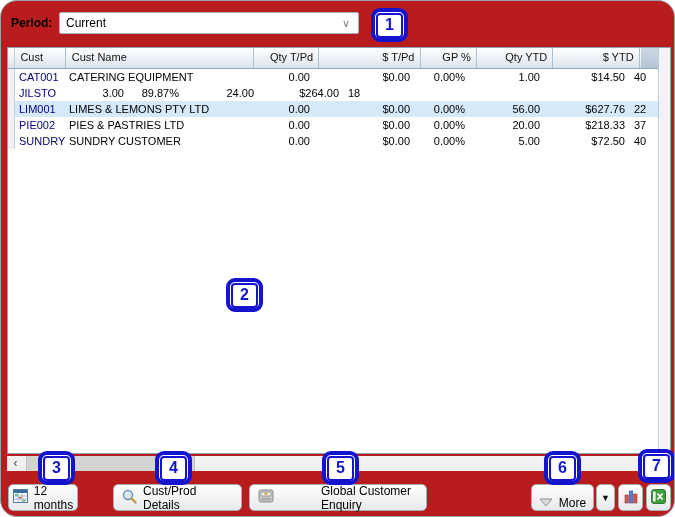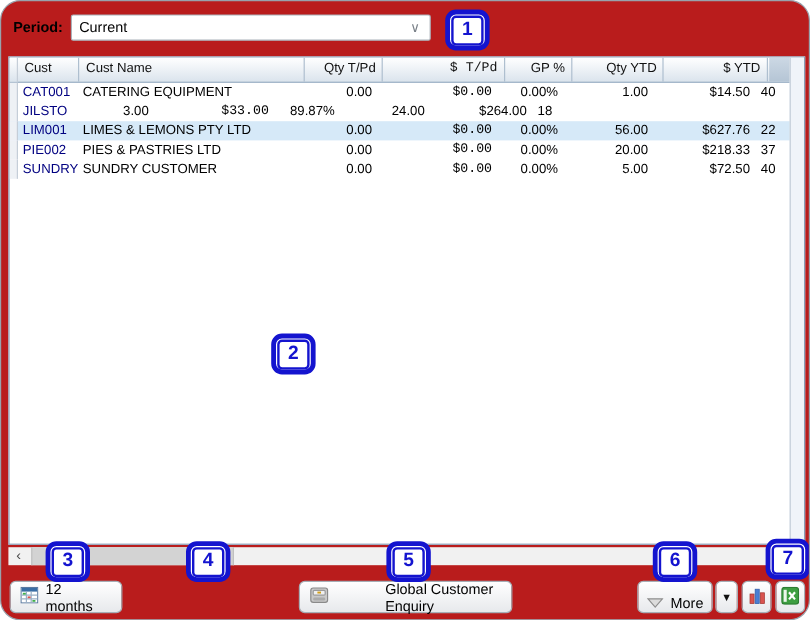--- a/index.html
+++ b/index.html
@@ -28,21 +28,21 @@
   .hcell.num { text-align:right; }
   .hcell.sel-col { background:linear-gradient(#ccd8e4,#b5c5d5); }
   .row { display:flex; height:16px; font-size:11px; line-height:16px; white-space:nowrap; }
   .row.selected { background:#d6e9f8; }
   .cell { box-sizing:border-box; padding:0 5px 0 4px; overflow:hidden; flex:none; }
   .cell.num { text-align:right; }
   .cell.code { color:#000080; }
   .selector { width:7px; flex:none; box-sizing:border-box; background:#eef1f5; border-right:1px solid #c5ced8; }
   .grid-header .selector { background:linear-gradient(#ffffff,#dbe4ed); }
   .c-cust { width:50px; } .c-name { width:186px; } .c-qtp { width:64px; }
-  .c-atp { width:100px;font-family:Liberation Mono, monospace; } .c-gp { width:55px; } .c-qytd { width:75px; }
+  .c-atp { width:100px; } .c-gp { width:55px; } .c-qytd { width:75px; }
   .c-aytd { width:85px; } .c-extra { width:29px; }
   .vscroll { position:absolute; top:0; right:0; bottom:0; width:11px;
     background:#f0f4f9; border-left:1px solid #c2cdd8; }
   
   .hscroll { position:absolute; left:6px; top:455px; width:664px; height:15px; background:#f1f1f1; }
   .hscroll-arrow { position:absolute; left:0; top:0; width:17px; height:15px; display:flex;
     align-items:center; justify-content:center; color:#4a4a4a; font-size:12px; line-height:15px; }
   .hscroll-thumb { position:absolute; left:19px; top:0; width:167px; height:15px;
     background:#d3d3d3; border-left:1px solid #c0c0c0; border-right:1px solid #c0c0c0; }
   
@@ -99,21 +99,20 @@
       <div class="cell c-gp num">0.00%</div>
       <div class="cell c-qytd num">1.00</div>
       <div class="cell c-aytd num">$14.50</div>
       <div class="cell c-extra">40</div>
     </div>
 
     <div class="row">
       <div class="selector"></div>
       <div class="cell c-cust code">JILSTO</div>
       <div class="cell c-qtp num">3.00</div>
-      <div class="cell c-atp num">$33.00</div>
       <div class="cell c-gp num">89.87%</div>
       <div class="cell c-qytd num">24.00</div>
       <div class="cell c-aytd num">$264.00</div>
       <div class="cell c-extra">18</div>
     </div>
 
     <div class="row selected">
       <div class="selector"></div>
       <div class="cell c-cust code">LIM001</div>
       <div class="cell c-name">LIMES &amp; LEMONS PTY LTD</div>
@@ -150,37 +149,47 @@
     </div>
 
     <div class="vscroll"></div>
   </div>
 
   <div class="hscroll">
     <div class="hscroll-arrow">‹</div>
     <div class="hscroll-thumb"></div>
   </div>
 
-  <div class="btn" style="left:7px; width:94px;">
+  <div class="btn" style="left:7px; width:70px;">
     <span class="icon">
       <svg width="15" height="14" viewBox="0 0 15 14">
           <rect x="0.5" y="0.5" width="14" height="13" fill="#ffffff" stroke="#5a7aa0"></rect>
           <rect x="1" y="1" width="13" height="3" fill="#3a6ea5"></rect>
           <line x1="1" y1="7" x2="14" y2="7" stroke="#9ab0c6" stroke-width="1"></line>
           <line x1="1" y1="10" x2="14" y2="10" stroke="#9ab0c6" stroke-width="1"></line>
           <line x1="5" y1="4" x2="5" y2="13" stroke="#9ab0c6" stroke-width="1"></line>
           <line x1="9" y1="4" x2="9" y2="13" stroke="#9ab0c6" stroke-width="1"></line>
           <rect x="2" y="5" width="2.5" height="1.5" fill="#3fae4a"></rect>
           <rect x="6" y="8" width="2.5" height="1.5" fill="#d9534f"></rect>
           <rect x="10" y="11" width="2.5" height="1.5" fill="#3fae4a"></rect>
         </svg>
     </span>
     <span>12 months</span>
   </div>
 
+  <div class="btn" style="left:112px; width:129px;">
+    <span class="icon">
+      <svg width="15" height="15" viewBox="0 0 15 15">
+          <circle cx="6" cy="6" r="4.5" fill="#d6e8f7" stroke="#6f93b8" stroke-width="1.5"></circle>
+          <line x1="9.5" y1="9.5" x2="13.5" y2="13.5" stroke="#c79a3a" stroke-width="2.4" stroke-linecap="round"></line>
+          <path d="M3.5 5.5 A3 3 0 0 1 6 3.5" stroke="#ffffff" stroke-width="1.2" fill="none"></path>
+        </svg>
+    </span>
+    <span>Cust/Prod Details</span>
+  </div>
 
   <div class="btn" style="left:248px; width:178px;gap:47px;">
     <span class="icon">
       <svg width="16" height="14" viewBox="0 0 16 14">
           <rect x="1" y="1" width="14" height="12" rx="2" fill="#c9c9c9" stroke="#8a8a8a"></rect>
           <rect x="3" y="3" width="10" height="4" rx="1" fill="#efefef" stroke="#9a9a9a"></rect>
           <rect x="6.5" y="4" width="3" height="1.6" fill="#d4a017"></rect>
           <rect x="3" y="9" width="10" height="2.4" rx="1" fill="#aaaaaa"></rect>
         </svg>
     </span>

